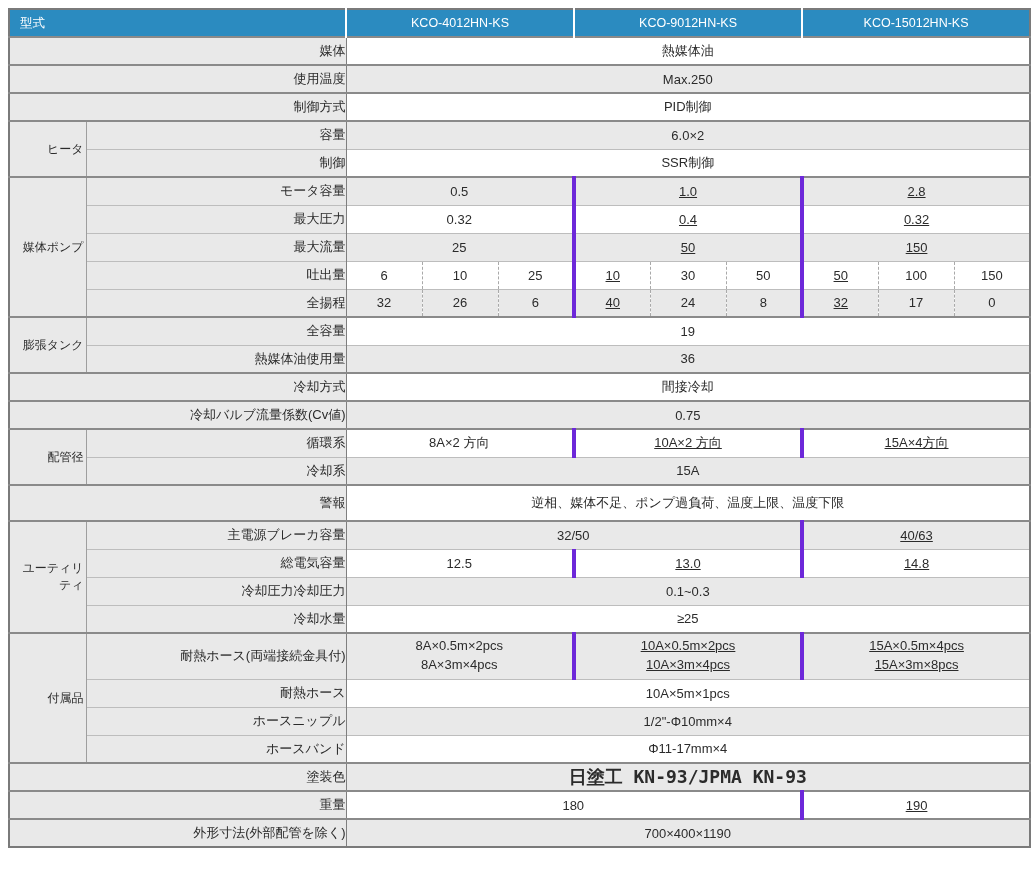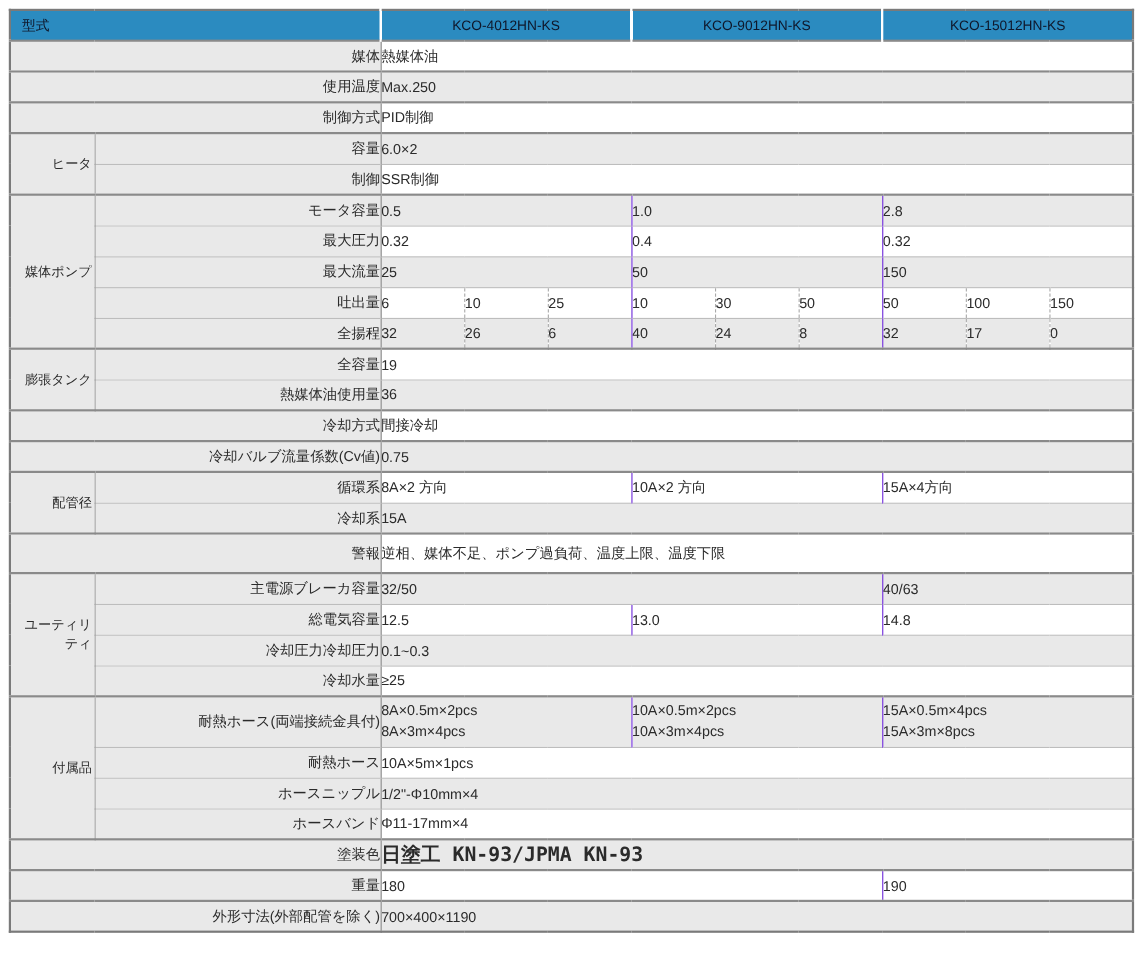--- a/index.html
+++ b/index.html
@@ -8,34 +8,34 @@
   table.spec{border-collapse:collapse;table-layout:fixed;width:1022px;
              border:2px solid #7a7a7a;font-size:13px;}
   col.c-grp{width:77px;} col.c-sub{width:260px;} col.c-v{width:76px;}
 
   tr{height:28px;}
   tr.tall41{height:36px;} tr.tall46{height:46px;} tr.tall43{height:28px;}
 
   th,td{padding:0;vertical-align:middle;overflow:hidden;}
 
   
-  th{background:#2b8bc0;color:#0f172a;font-weight:normal;font-size:12.5px;}
+  th{background:#2b8bc0;color:#ffffff;font-weight:normal;font-size:12.5px;}
   th.corner{text-align:left;padding-left:10px;}
   th.model{text-align:center;border-left:2px solid #ffffff;}
 
   
   td.grp,td.sublbl,td.lbl{background:#e9e9e9;text-align:right;padding-left:10px;}
   td.grp{border-right:1px solid #9e9e9e;font-size:12px;padding-left:9px;padding-right:2px;}
   td.sublbl{border-right:1px solid #7f7f7f;}
   td.lbl{border-right:1px solid #7f7f7f;}
 
   
-  td.val{text-align:left;}
+  td.val{text-align:center;}
   td.g{background:#e9e9e9;} td.w{background:#ffffff;}
-  td.vm{border-left:1px solid #6d28d9;}   
+  td.vm{border-left:4px solid #6d28d9;text-decoration:underline;}   
   td.vd{border-left:1px dashed #a9a9a9;}  
 
   
   tr.sec td, tr.sec th{border-top:2px solid #8a8a8a;}
   tr.inner td{border-top:1px solid #bdbdbd;}
 
   td .l2{line-height:1.45;}
   td.mono{font-family:"DejaVu Sans Mono","Liberation Mono",monospace;font-weight:bold;font-size:18px;}
 </style>
 </head>

